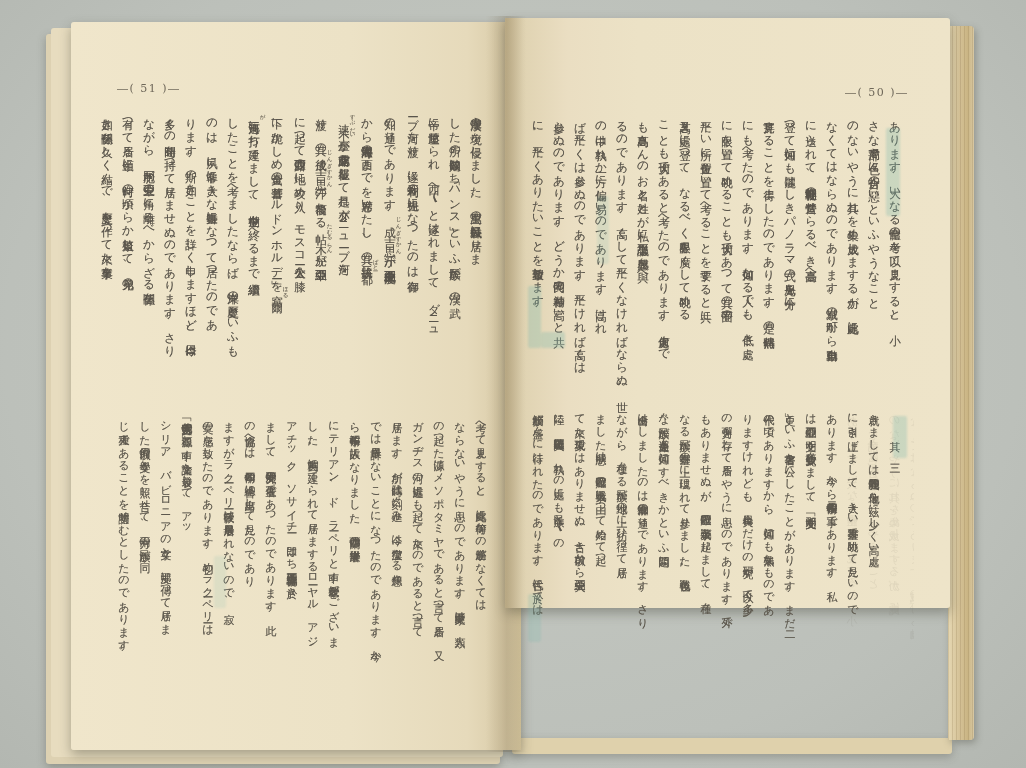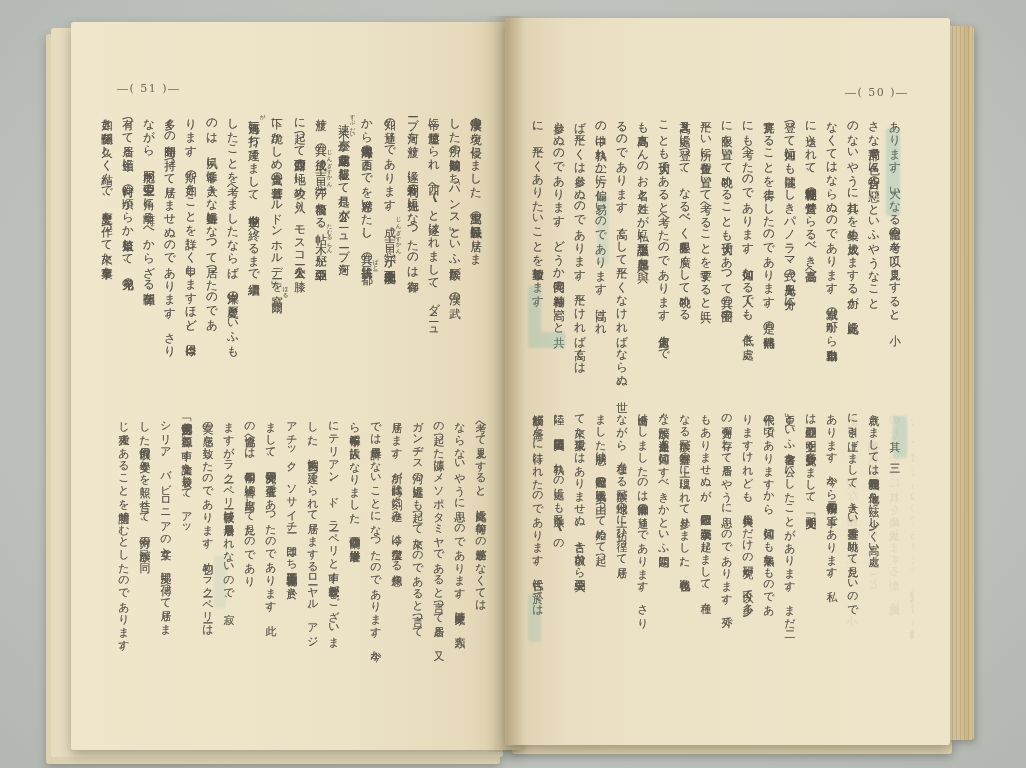--- a/index.html
+++ b/index.html
@@ -23,21 +23,21 @@
     box-shadow:2px 3px 7px rgba(70,70,58,.35);
   }
   
   .page{position:absolute;box-shadow:0 5px 12px rgba(60,60,48,.38);}
   .page-left{
     left:55px;top:22px;width:450px;height:728px;border-radius:3px 0 0 3px;
     background:linear-gradient(90deg,#f0e6cb 0%,#ece2c6 62%,#e6dabb 88%,#d9cba8 97%,#cfc099 100%);
     margin-left:16px;
   }
   .page-right{
-    left:505px;top:18px;width:445px;height:727px;border-radius:0 3px 3px 0;
+    left:505px;top:18px;width:445px;height:590px;border-radius:0 3px 3px 0;
     background:linear-gradient(90deg,#cdbd97 0%,#e0d3b2 4%,#eade c2 14%,#ece2c6 30%,#eee4c9 100%);
     background:linear-gradient(90deg,#cdbd97 0%,#e0d3b2 4%,#eadec2 14%,#ece2c6 30%,#eee4c9 100%);
   }
   .gutter-shadow{
     position:absolute;left:486px;top:16px;width:40px;height:736px;pointer-events:none;
     background:linear-gradient(90deg,rgba(0,0,0,0) 0%,rgba(105,88,55,.16) 40%,rgba(105,88,55,.22) 52%,rgba(0,0,0,0) 100%);
   }
   
   .pg-num{position:absolute;font-size:11px;color:#6e6759;letter-spacing:1.5px;white-space:nowrap;}
   .pg-num-left{left:46px;top:60px;}

